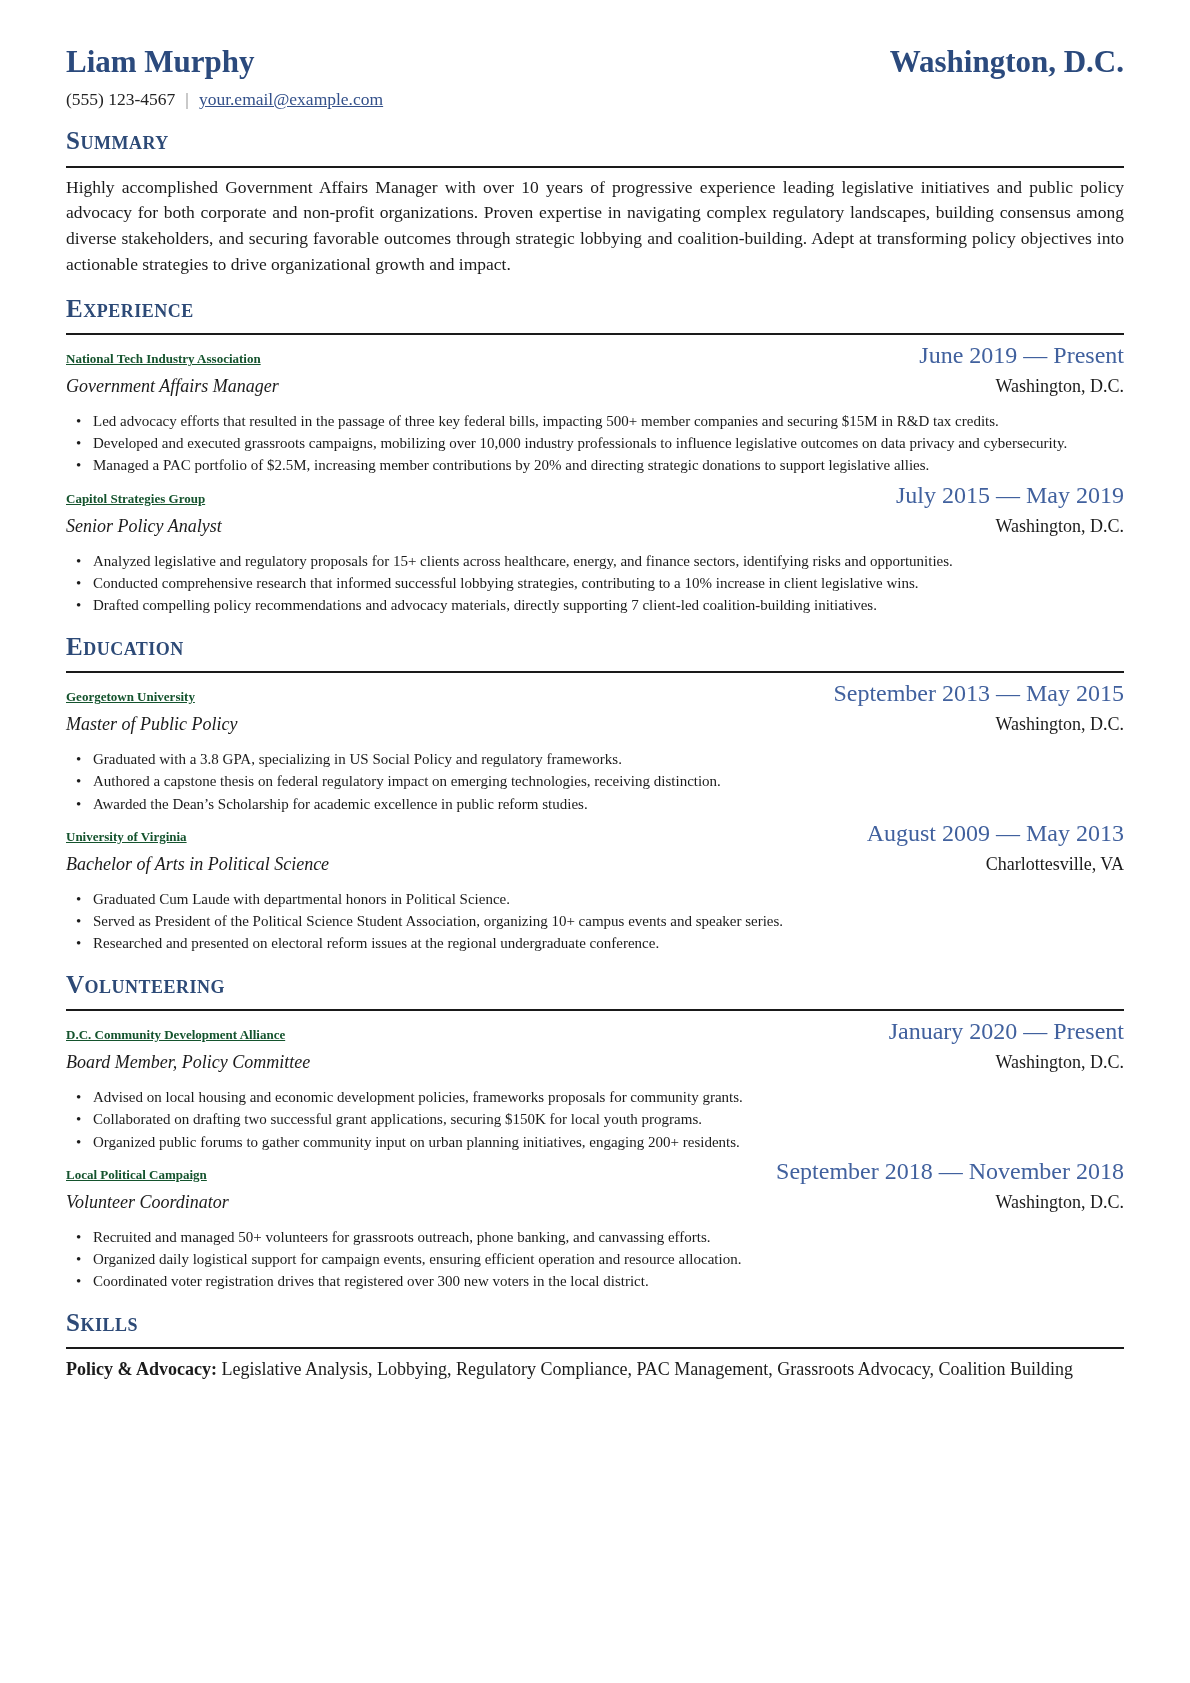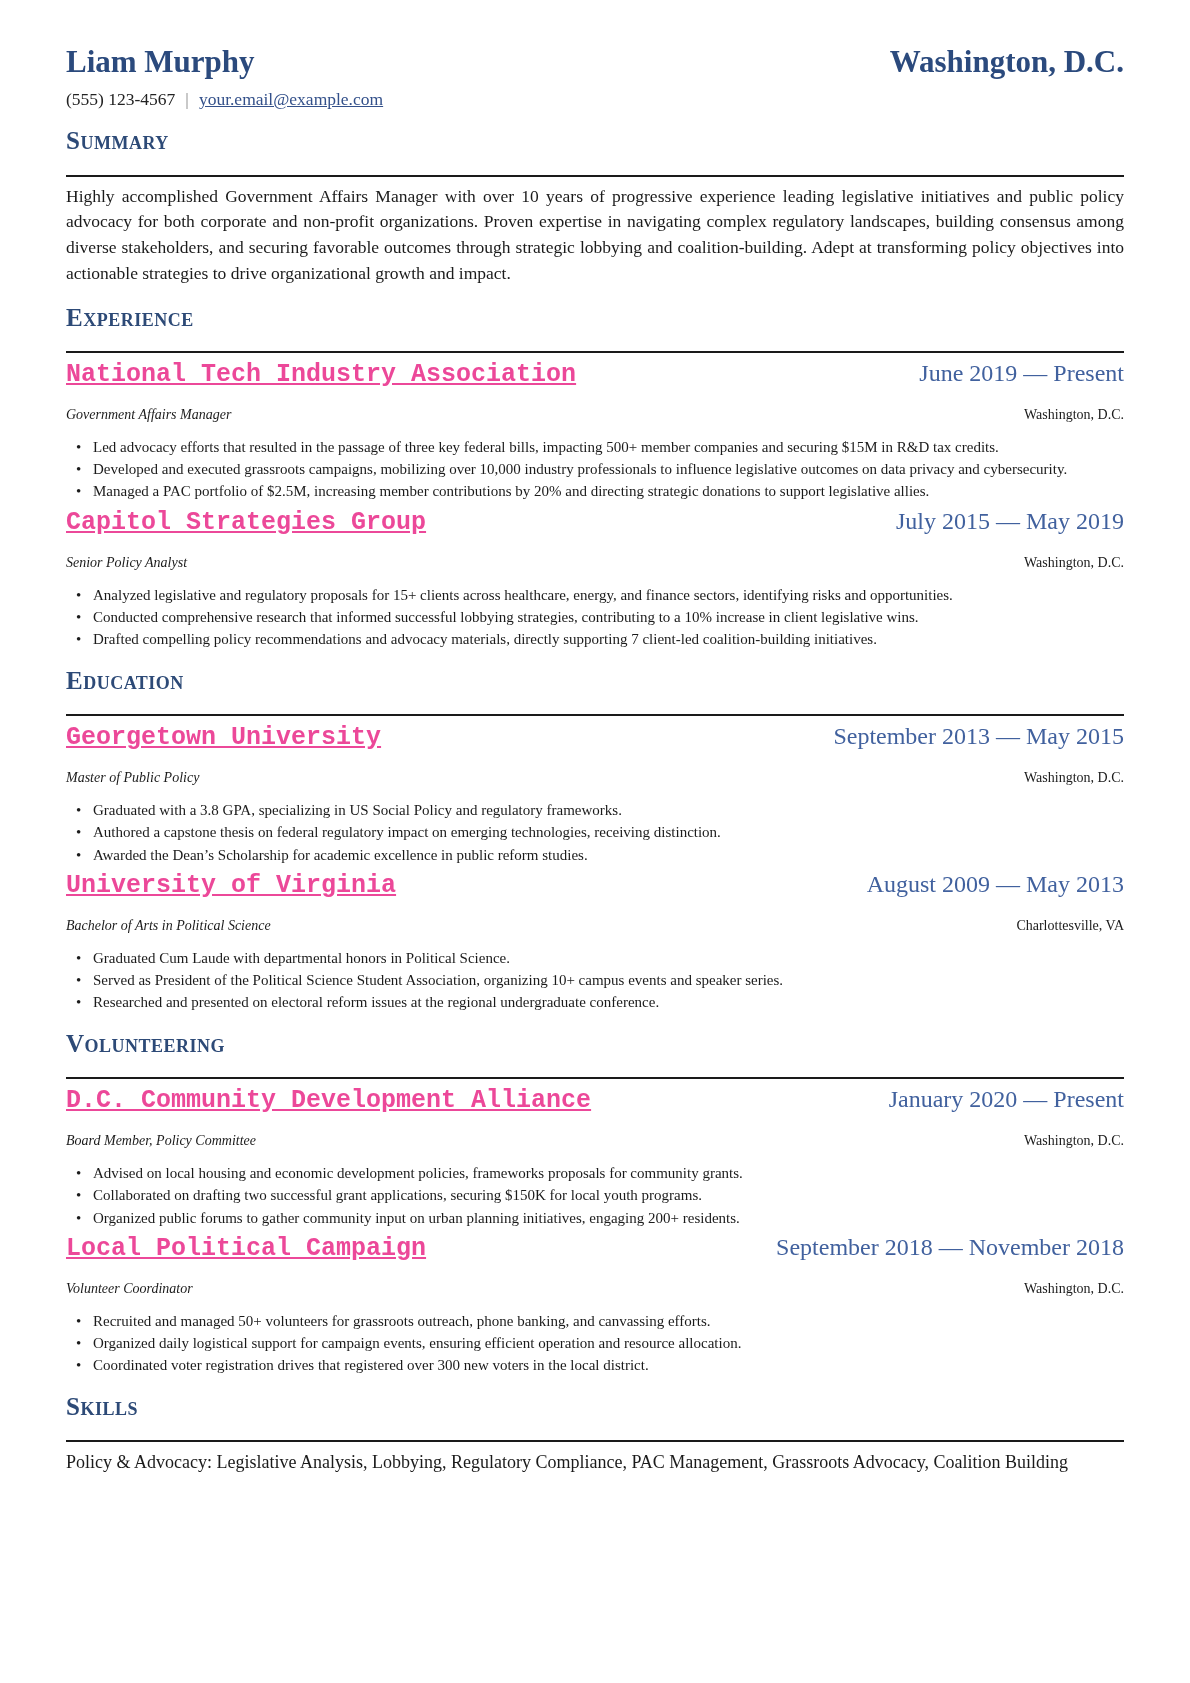--- a/index.html
+++ b/index.html
@@ -41,56 +41,55 @@
   
   h2.section-title {
     margin-top: 17px;
     margin-bottom: 7px;
     font-variant: small-caps;
     font-weight: bold;
     font-size: 25px;
     letter-spacing: 0.5px;
     color: #2d4a77;
     border-bottom: 2px solid #1a1a1a;
-    padding-bottom: 19px;
+    padding-bottom: 10px;
     line-height: 1.15;
   }
 
   
   .body-text {
     font-size: 17.5px;
     line-height: 1.47;
     text-align: justify;
   }
 
   
   .entry { margin-top: 2px; }
   .entry-head {
     display: flex;
     justify-content: space-between;
     align-items: baseline;
   }
   .org-name {
-    font-size: 25px;
+    font-size: 13px;
     font-weight: bold;
-    color: #ec4899;
+    color: #14532d;
     text-decoration: underline;
     cursor: pointer;
-    font-family: Liberation Mono, monospace;
   }
   .entry-dates {
     font-size: 24px;
     color: #41619e;
   }
   .entry-sub {
     display: flex;
     justify-content: space-between;
     align-items: baseline;
-    margin-top: 18px;
-    font-size: 14px;
+    margin-top: 7px;
+    font-size: 18px;
   }
   .entry-role { font-style: italic; }
   .entry-place { color: #1b1b1b; }
 
   ul.bullets {
     list-style: none;
     margin: 13px 0 5px 0;
     padding-left: 27px;
   }
   ul.bullets li {
@@ -106,21 +105,21 @@
     color: #1b1b1b;
   }
 
   
   .skills-line {
     font-size: 18px;
     line-height: 1.5;
     text-align: justify;
     margin-top: 4px;
   }
-  .skills-label { font-weight: normal; }
+  .skills-label { font-weight: bold; }
 </style>
 </head>
 <body>
 
 <div class="page">
 
   <div class="name-row">
     <div class="candidate-name">Liam Murphy</div>
     <div class="candidate-location">Washington, D.C.</div>
   </div>

